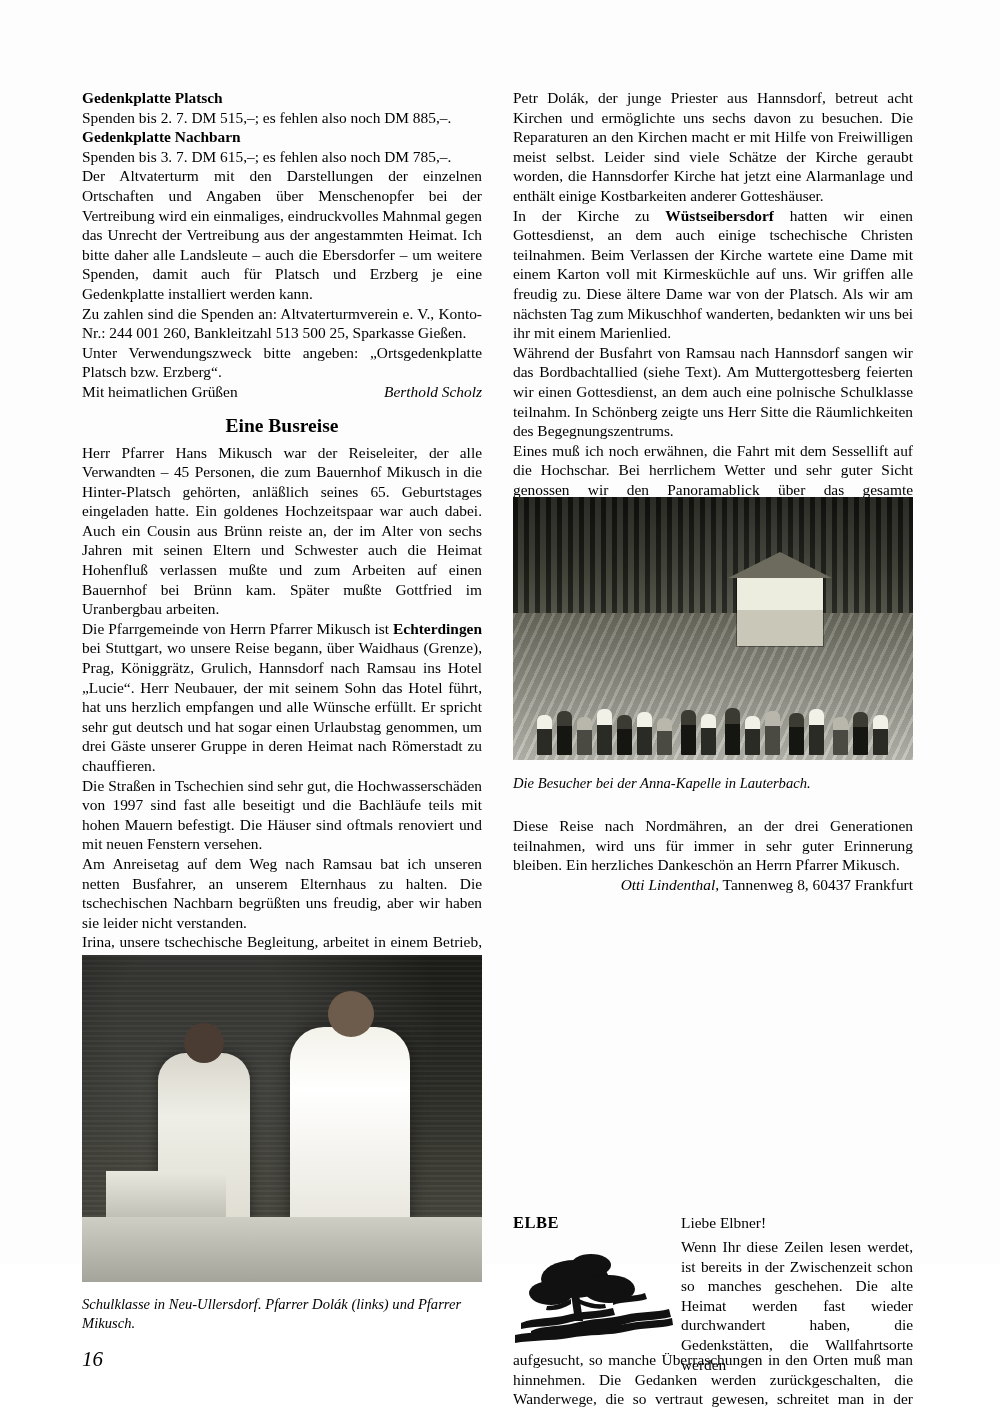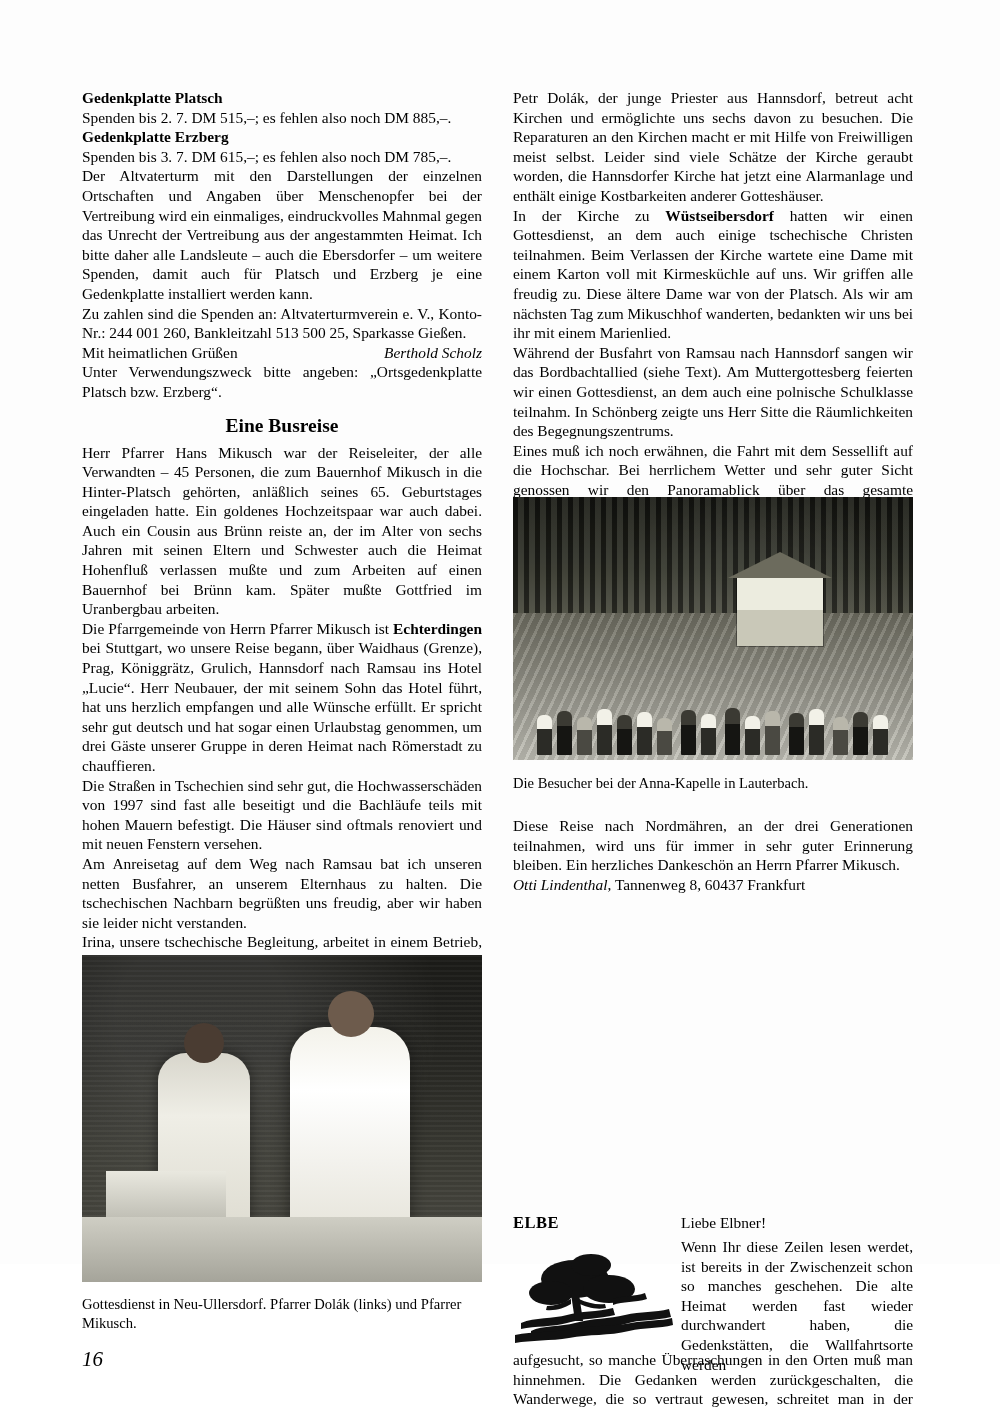--- a/index.html
+++ b/index.html
@@ -47,21 +47,21 @@
   }
 
   .sig-right {
     display: block;
     text-align: right;
     font-style: italic;
     margin-top: 0px;
   }
   .sig-center {
     display: block;
-    text-align: left;
+    text-align: right;
     margin-top: 0px;
   }
   .sig-center .nm { font-style: italic; }
 
   .article-title {
     text-align: center;
     font-weight: bold;
     font-size: 19.5px;
     line-height: 25px;
     margin: 11px 0 5px 0;
@@ -74,20 +74,21 @@
     margin: 0 0 2px 0;
   }
 
   
   .photo {
     position: relative;
     background: #8d8d8d;
     overflow: hidden;
   }
   .caption {
+    font-style: italic;
     font-size: 14.6px;
     line-height: 18.5px;
     margin-top: 7px;
   }
 
   
   #photo-chapel {
     position: absolute;
     left: 513px;
     top: 497px;
@@ -230,49 +231,49 @@
   }
 </style>
 </head>
 <body>
 
 <div class="page">
 
   <div class="col col-left">
     <p class="subhead">Gedenkplatte Platsch</p>
     <p>Spenden bis 2. 7. DM 515,–; es fehlen also noch DM 885,–.</p>
-    <p class="subhead">Gedenkplatte Erzberg</p>
+    <p class="subhead">Gedenkplatte Nachbarn</p>
     <p>Spenden bis 3. 7. DM 615,–; es fehlen also noch DM 785,–.</p>
     <p>Der Altvaterturm mit den Darstellungen der einzelnen Ortschaften und Angaben über Menschenopfer bei der Vertreibung wird ein einmaliges, eindruckvolles Mahnmal gegen das Unrecht der Vertreibung aus der angestammten Heimat. Ich bitte daher alle Landsleute – auch die Ebersdorfer – um weitere Spenden, damit auch für Platsch und Erzberg je eine Gedenkplatte installiert werden kann.</p>
     <p>Zu zahlen sind die Spenden an: Altvaterturmverein e. V., Konto-Nr.: 244 001 260, Bankleitzahl 513 500 25, Sparkasse Gießen.</p>
+    <p>Unter Verwendungszweck bitte angeben: „Ortsgedenkplatte Platsch bzw. Erzberg“.</p>
     <p>
       <span>Mit heimatlichen Grüßen</span>
       <span class="sig-right" style="margin-top:-19.6px;">Berthold Scholz</span>
     </p>
-    <p>Unter Verwendungszweck bitte angeben: „Ortsgedenkplatte Platsch bzw. Erzberg“.</p>
 
     <div class="article-title">
       <span>Eine Busreise</span><br>
     </div>
 
     <p>Herr Pfarrer Hans Mikusch war der Reiseleiter, der alle Verwandten – 45 Personen, die zum Bauernhof Mikusch in die Hinter-Platsch gehörten, anläßlich seines 65. Geburtstages eingeladen hatte. Ein goldenes Hochzeitspaar war auch dabei. Auch ein Cousin aus Brünn reiste an, der im Alter von sechs Jahren mit seinen Eltern und Schwester auch die Heimat Hohenfluß verlassen mußte und zum Arbeiten auf einen Bauernhof bei Brünn kam. Später mußte Gottfried im Uranbergbau arbeiten.</p>
     <p><span>Die Pfarrgemeinde von Herrn Pfarrer Mikusch ist </span><span class="bold">Echterdingen</span><span> bei Stuttgart, wo unsere Reise begann, über Waidhaus (Grenze), Prag, Königgrätz, Grulich, Hannsdorf nach Ramsau ins Hotel „Lucie“. Herr Neubauer, der mit seinem Sohn das Hotel führt, hat uns herzlich empfangen und alle Wünsche erfüllt. Er spricht sehr gut deutsch und hat sogar einen Urlaubstag genommen, um drei Gäste unserer Gruppe in deren Heimat nach Römerstadt zu chauffieren.</span></p>
     <p>Die Straßen in Tschechien sind sehr gut, die Hochwasserschäden von 1997 sind fast alle beseitigt und die Bachläufe teils mit hohen Mauern befestigt. Die Häuser sind oftmals renoviert und mit neuen Fenstern versehen.</p>
     <p>Am Anreisetag auf dem Weg nach Ramsau bat ich unseren netten Busfahrer, an unserem Elternhaus zu halten. Die tschechischen Nachbarn begrüßten uns freudig, aber wir haben sie leider nicht verstanden.</p>
     <p>Irina, unsere tschechische Begleitung, arbeitet in einem Betrieb, der sich mit ökologischem Anbau beschäftigt. Sie führte uns nach Altstadt und zeigte uns einen Naturkostladen, wo wir mit leckeren Häppchen empfangen wurden.</p>
   </div>
 
   <div class="photo" id="photo-service">
     <div class="bg"></div>
     <div class="figL"></div>
     <div class="figR"></div>
     <div class="cloth"></div>
     <div class="altar"></div>
   </div>
-  <div class="caption" style="position:absolute; left:82px; top:1288px; width:400px;">Gottesdienst in Neu-Ullersdorf. Pfarrer Dolák (links) und Pfarrer Mikusch.</div>
+  <div class="caption" style="position:absolute; left:82px; top:1288px; width:400px;">Schulklasse in Neu-Ullersdorf. Pfarrer Dolák (links) und Pfarrer Mikusch.</div>
 
   <div class="col col-right">
     <p>Petr Dolák, der junge Priester aus Hannsdorf, betreut acht Kirchen und ermöglichte uns sechs davon zu besuchen. Die Reparaturen an den Kirchen macht er mit Hilfe von Freiwilligen meist selbst. Leider sind viele Schätze der Kirche geraubt worden, die Hannsdorfer Kirche hat jetzt eine Alarmanlage und enthält einige Kostbarkeiten anderer Gotteshäuser.</p>
     <p><span>In der Kirche zu </span><span class="bold">Wüstseibersdorf</span><span> hatten wir einen Gottesdienst, an dem auch einige tschechische Christen teilnahmen. Beim Verlassen der Kirche wartete eine Dame mit einem Karton voll mit Kirmesküchle auf uns. Wir griffen alle freudig zu. Diese ältere Dame war von der Platsch. Als wir am nächsten Tag zum Mikuschhof wanderten, bedankten wir uns bei ihr mit einem Marienlied.</span></p>
     <p>Während der Busfahrt von Ramsau nach Hannsdorf sangen wir das Bordbachtallied (siehe Text). Am Muttergottesberg feierten wir einen Gottesdienst, an dem auch eine polnische Schulklasse teilnahm. In Schönberg zeigte uns Herr Sitte die Räumlichkeiten des Begegnungszentrums.</p>
     <p><span>Eines muß ich noch erwähnen, die Fahrt mit dem Sessellift auf die Hochschar. Bei herrlichem Wetter und sehr guter Sicht genossen wir den Panoramablick über das gesamte Altvatergebirge, es war </span><span class="bold">einmalig!</span></p>
   </div>
 
   <div class="photo" id="photo-chapel">
     <div class="trees"></div>

